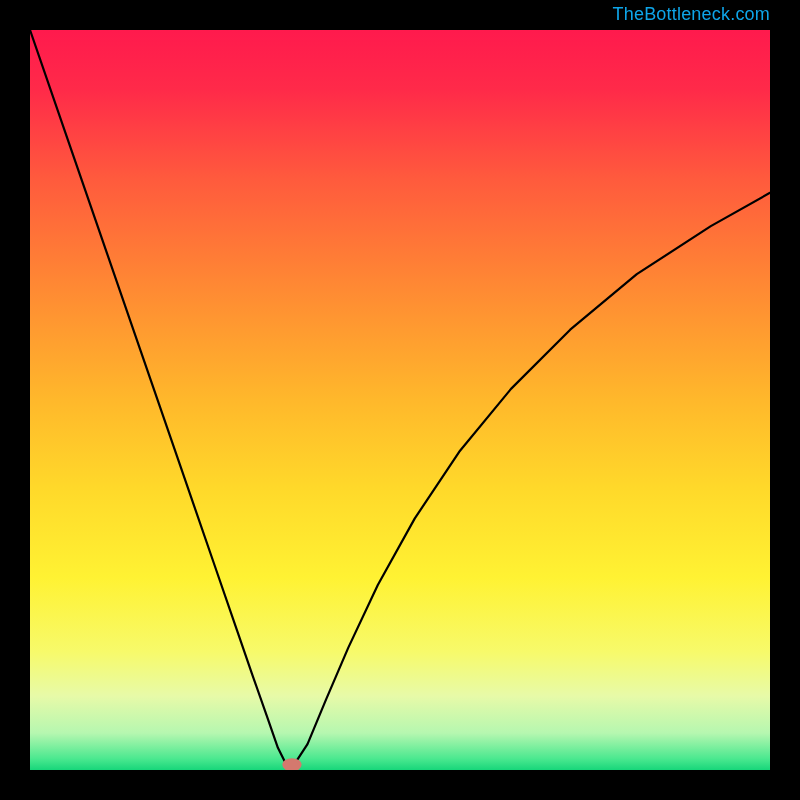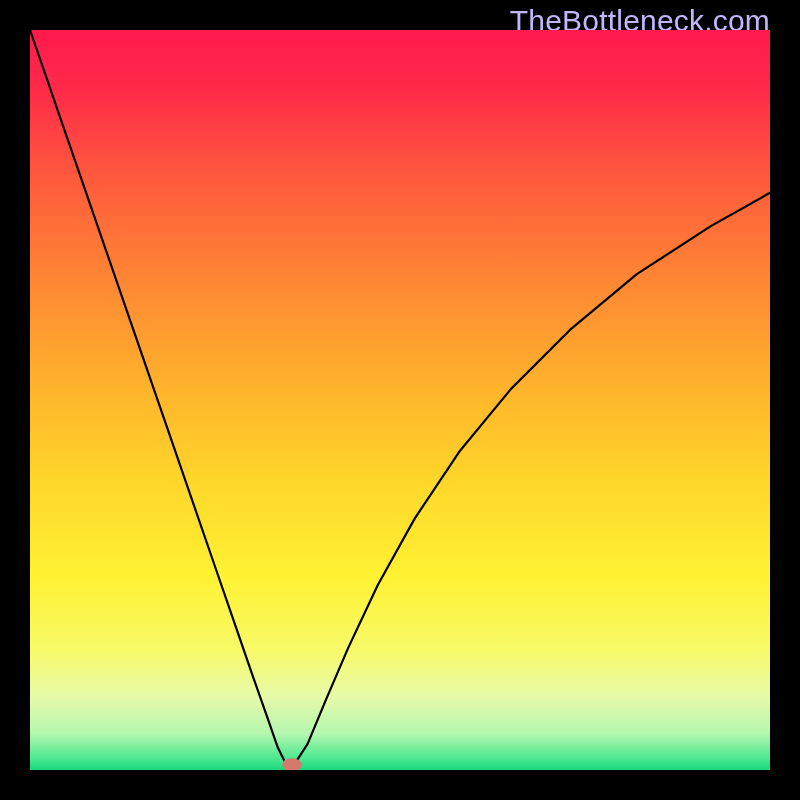--- a/index.html
+++ b/index.html
@@ -16,23 +16,23 @@
     top: 30px;
     width: 740px;
     height: 740px;
     box-sizing: border-box;
   }
   .watermark {
     position: absolute;
     top: 4px;
     right: 30px;
     font-family: Arial, Helvetica, sans-serif;
-    font-size: 30px;
+    font-size: 18px;
     font-weight: 500;
-    color: #c4b5fd;
+    color: #0ea5e9;
     letter-spacing: 0.2px;
   }
   svg {
     display: block;
   }
 </style>
 </head>
 <body>
 
 <div class="watermark">TheBottleneck.com</div>

